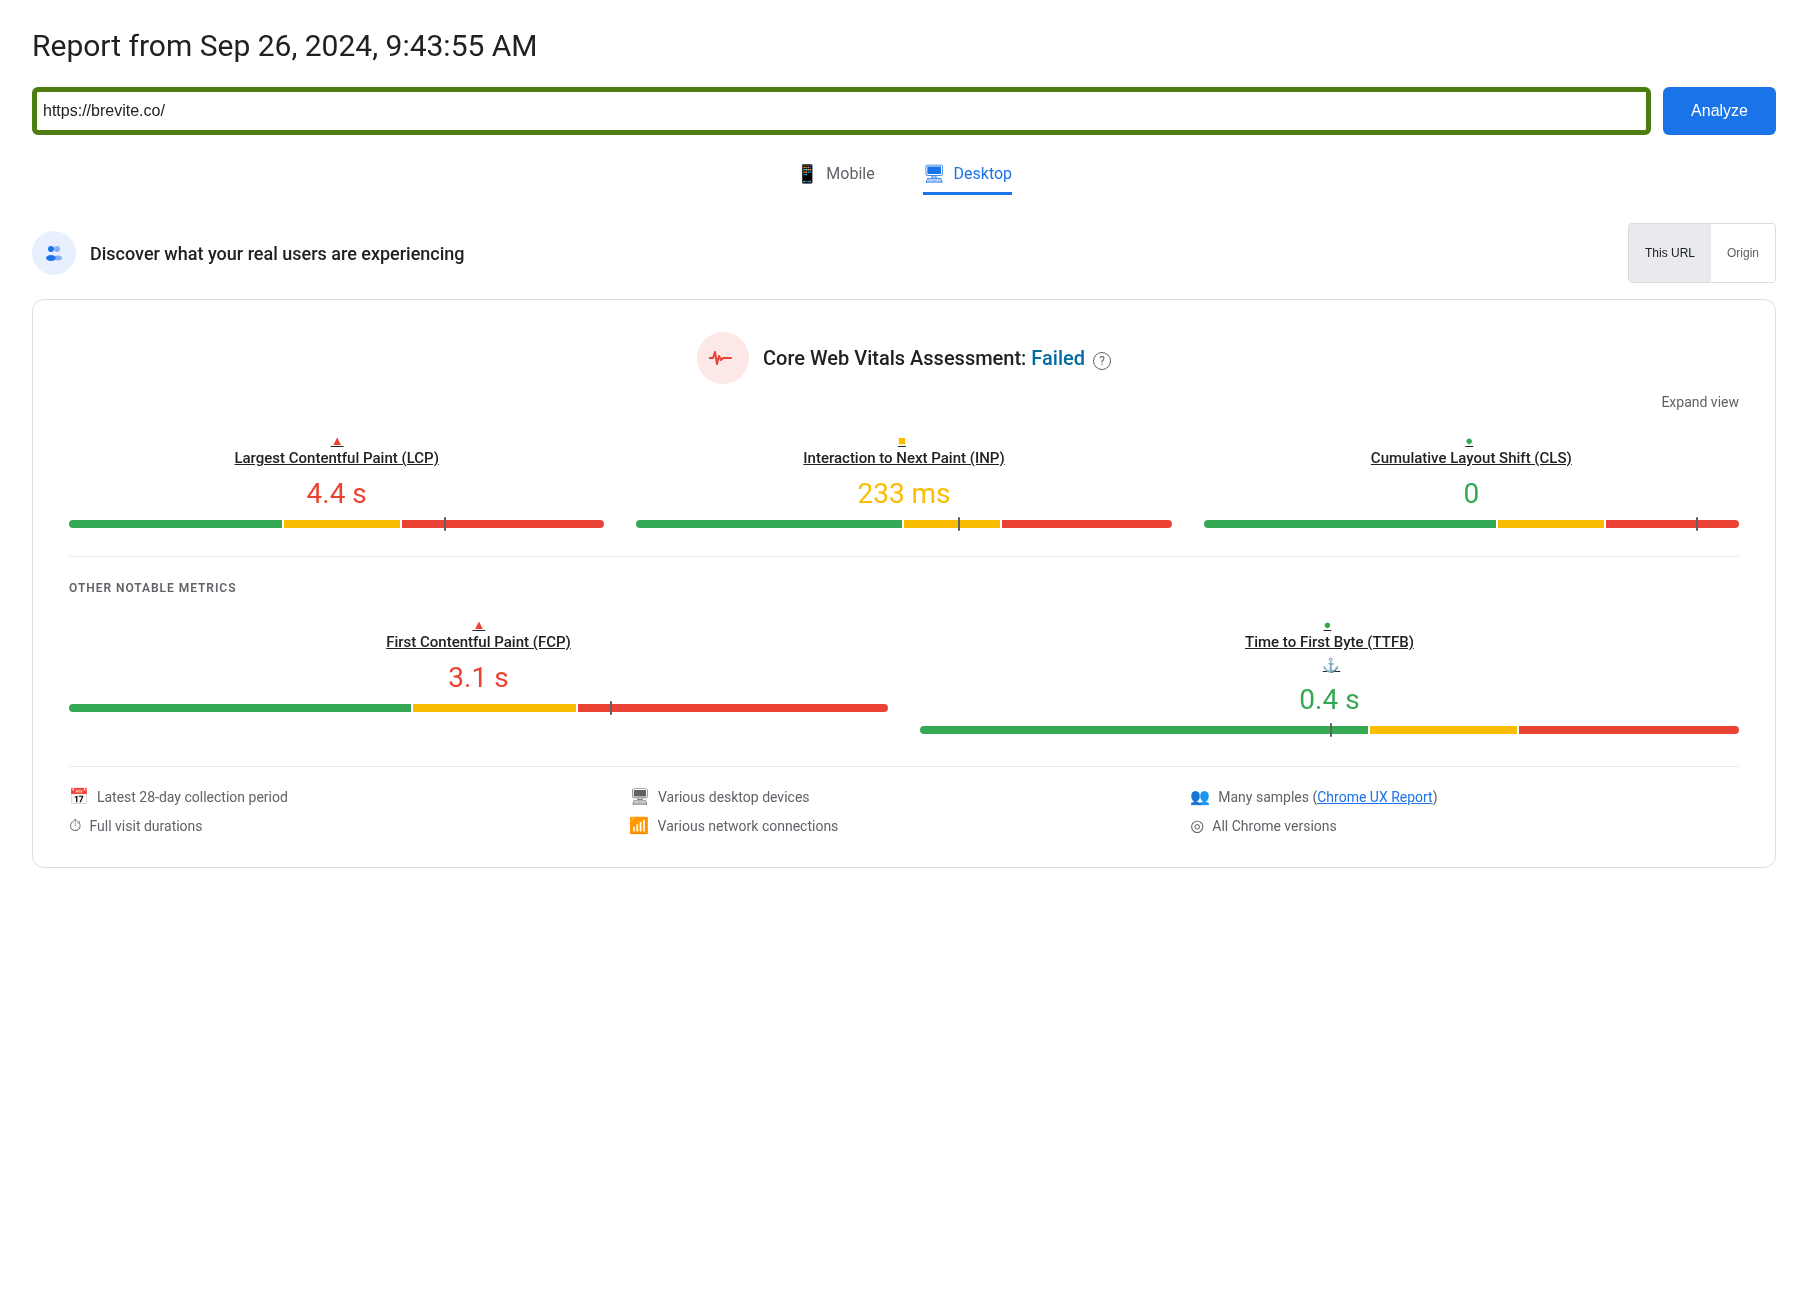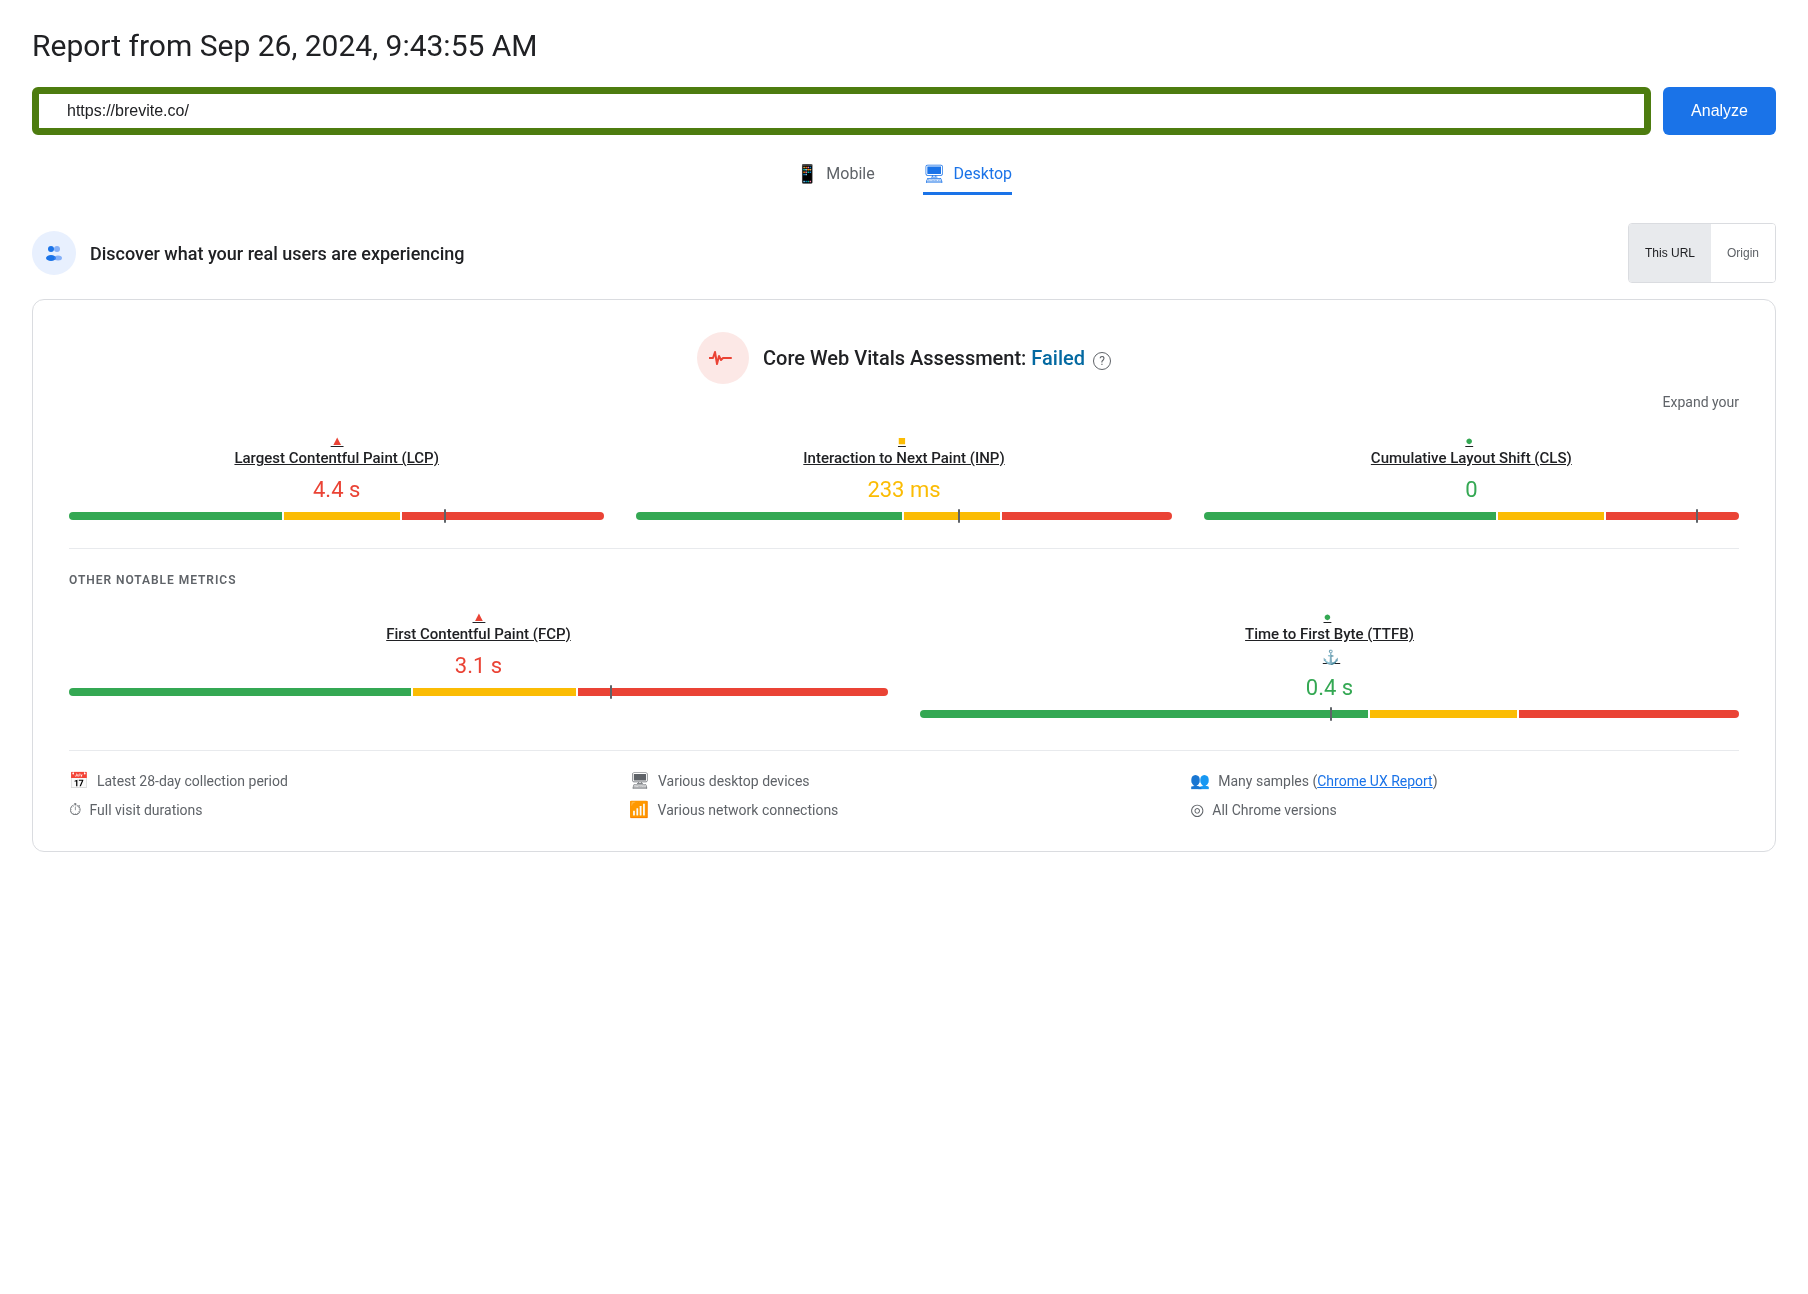--- a/index.html
+++ b/index.html
@@ -21,23 +21,23 @@
     .url-row {
       display: flex;
       gap: 12px;
       margin-bottom: 28px;
       align-items: center;
     }
 
     .url-input {
       flex: 1;
       height: 48px;
-      border: 7px solid #4d7c0f;
+      border: 5px solid #4d7c0f;
       border-radius: 6px;
-      padding: 0 28px;
+      padding: 0 6px;
       font-size: 16px;
       color: #202124;
       outline: none;
     }
 
     .analyze-btn {
       height: 48px;
       padding: 0 28px;
       background: #1a73e8;
       color: #fff;
@@ -234,21 +234,21 @@
       font-size: 13px;
     }
 
     .metric-indicator.circle-green::before {
       content: '●';
       color: #34a853;
       font-size: 13px;
     }
 
     .metric-value {
-      font-size: 22px;
+      font-size: 28px;
       font-weight: 400;
       text-align: center;
       padding: 6px 0 2px;
     }
 
     .metric-value.red { color: #ea4335; }
     .metric-value.orange { color: #fbbc04; }
     .metric-value.green { color: #34a853; }
 
     .gauge-bar {
@@ -388,21 +388,21 @@
         <polyline points="18,10 22,10" stroke="#ea4335" stroke-width="2" fill="none" stroke-linecap="round"></polyline>
       </svg>
     </div>
     <div>
       <span class="cwv-title">Core Web Vitals Assessment: </span><span class="cwv-status-failed cwv-title">Failed</span>
       <span class="help-icon">?</span>
     </div>
   </div>
 
   <div class="expand-view">
-    <span class="expand-link">Expand your</span>
+    <span class="expand-link">Expand view</span>
   </div>
 
   <div class="metrics-row">
 
     <div class="metric-block">
       <div class="metric-label">
         <span class="metric-indicator triangle-red"></span>
         <span>Largest Contentful Paint (LCP)</span>
       </div>
       <div class="metric-value red">4.4 s</div>

